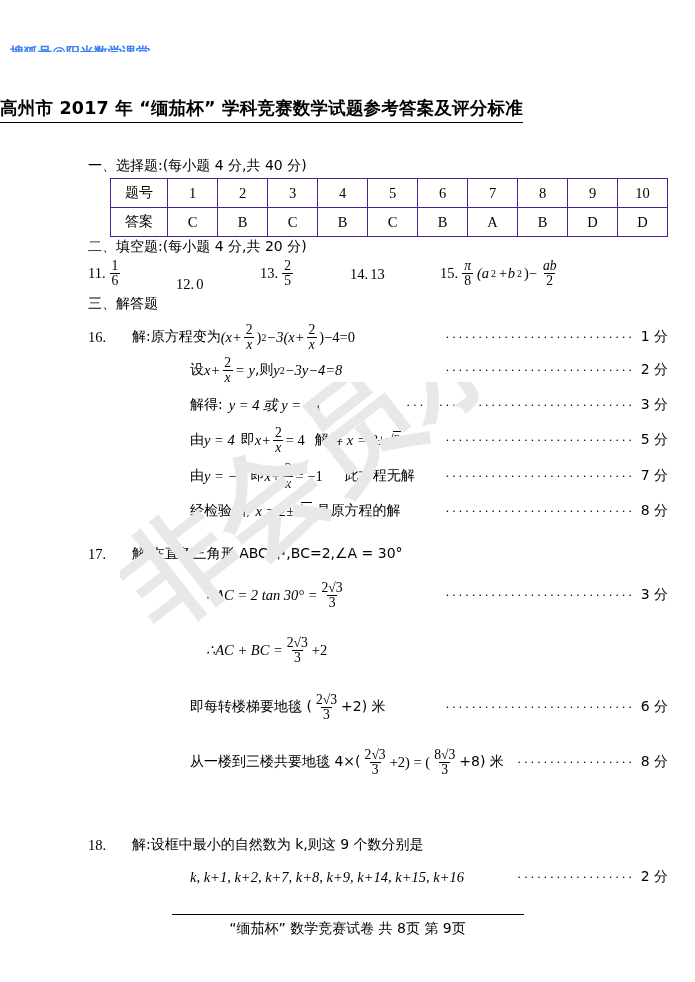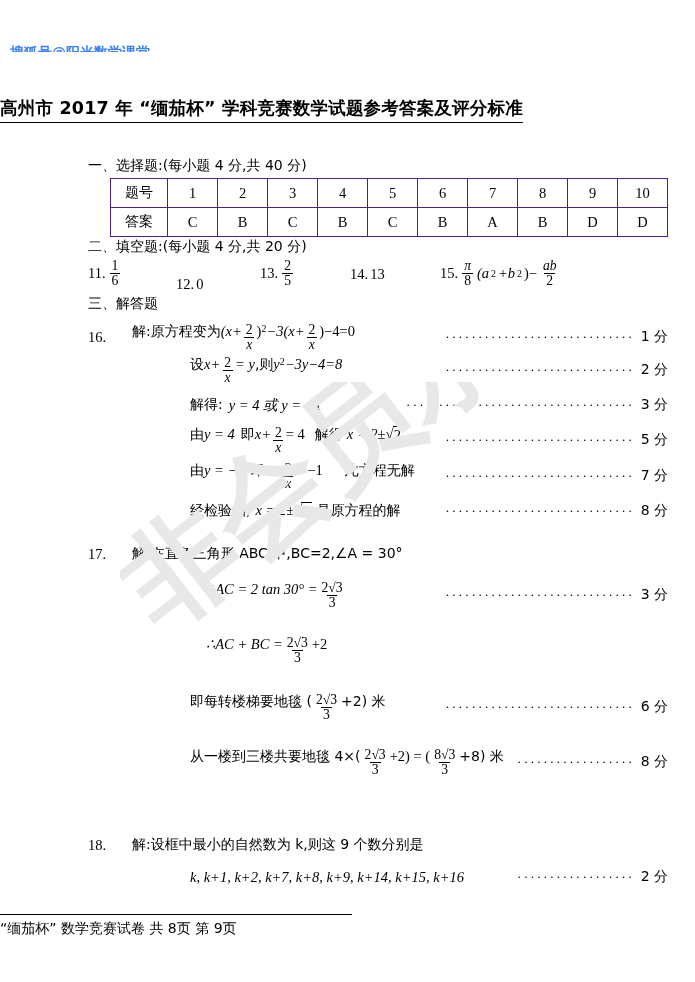--- a/index.html
+++ b/index.html
@@ -153,21 +153,21 @@
     align-items: center;
     white-space: nowrap;
     height: 30px;
   }
   .sol-num {
     width: 44px;
     flex: 0 0 44px;
     font-family: "Liberation Serif", serif;
   }
   .sol-indent { flex: 0 0 58px; }
-  .sol-body { display: flex; white-space: nowrap; }
+  .sol-body { display: flex; align-items: center; white-space: nowrap; }
   .dots {
     flex: 1 1 auto;
     min-width: 40px;
     overflow: hidden;
     white-space: nowrap;
     letter-spacing: 2.2px;
     font-size: 13px;
     color: #000;
     margin: 0 4px;
     text-align: right;
@@ -180,20 +180,21 @@
     padding-left: 2px;
   }
   .han { font-family: "DejaVu Sans", "Liberation Sans", sans-serif; font-size: 14px; }
 
   
   .footer {
     position: absolute;
     left: 0;
     top: 862px;
     width: 695px;
+    text-align: center;
     font-size: 13.5px;
     white-space: nowrap;
   }
   .footer .fline {
     display: inline-block;
     border-top: 1px solid #000;
     padding-top: 5px;
     min-width: 352px;
   }
 </style>

